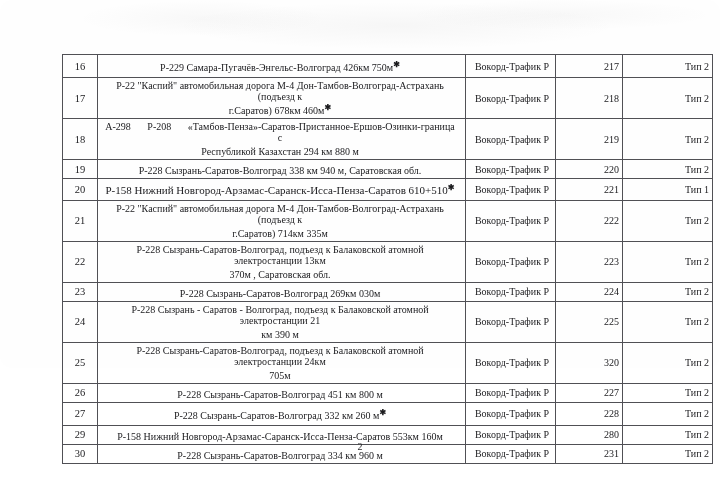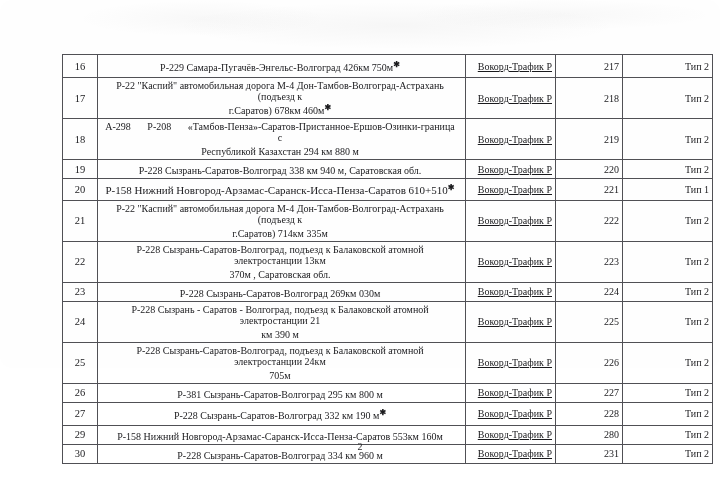--- a/index.html
+++ b/index.html
@@ -52,22 +52,21 @@
     font-size: 10.5px;
   }
   td.c-desc {
     padding-left: 5px;
     padding-right: 8px;
     white-space: pre-line;
     text-align: center;
   }
   td.c-sys {
     padding-left: 6px;
-    text-align: right;
-    text-decoration: underline;
+    text-align: center;
   }
   td.c-code, td.c-type {
     text-align: right;
   }
   tr.big td.c-desc {
     font-size: 11px;
     line-height: 12.5px;
     padding-top: 3px;
     padding-bottom: 3px;
   }
@@ -182,35 +181,35 @@
     <td class="c-sys"><span>Вокорд-Трафик Р</span></td>
     <td class="c-code"><span>225</span></td>
     <td class="c-type"><span>Тип 2</span></td>
   </tr>
 
   <tr>
     <td class="c-num"><span>25</span></td>
     <td class="c-desc"><span>Р-228 Сызрань-Саратов-Волгоград, подъезд к Балаковской атомной электростанции 24км
 705м</span><span class="star"></span></td>
     <td class="c-sys"><span>Вокорд-Трафик Р</span></td>
-    <td class="c-code"><span>226</span></td>
+    <td class="c-code"><span>320</span></td>
     <td class="c-type"><span>Тип 2</span></td>
   </tr>
 
   <tr>
     <td class="c-num"><span>26</span></td>
-    <td class="c-desc"><span>Р-381 Сызрань-Саратов-Волгоград 295 км 800 м</span><span class="star"></span></td>
+    <td class="c-desc"><span>Р-228 Сызрань-Саратов-Волгоград 451 км 800 м</span><span class="star"></span></td>
     <td class="c-sys"><span>Вокорд-Трафик Р</span></td>
     <td class="c-code"><span>227</span></td>
     <td class="c-type"><span>Тип 2</span></td>
   </tr>
 
   <tr class="pad">
     <td class="c-num"><span>27</span></td>
-    <td class="c-desc"><span>Р-228 Сызрань-Саратов-Волгоград 332 км 190 м</span><span class="star">✱</span></td>
+    <td class="c-desc"><span>Р-228 Сызрань-Саратов-Волгоград 332 км 260 м</span><span class="star">✱</span></td>
     <td class="c-sys"><span>Вокорд-Трафик Р</span></td>
     <td class="c-code"><span>228</span></td>
     <td class="c-type"><span>Тип 2</span></td>
   </tr>
 
 
   <tr>
     <td class="c-num"><span>29</span></td>
     <td class="c-desc"><span>Р-158 Нижний Новгород-Арзамас-Саранск-Исса-Пенза-Саратов 553км 160м</span><span class="star"></span></td>
     <td class="c-sys"><span>Вокорд-Трафик Р</span></td>

